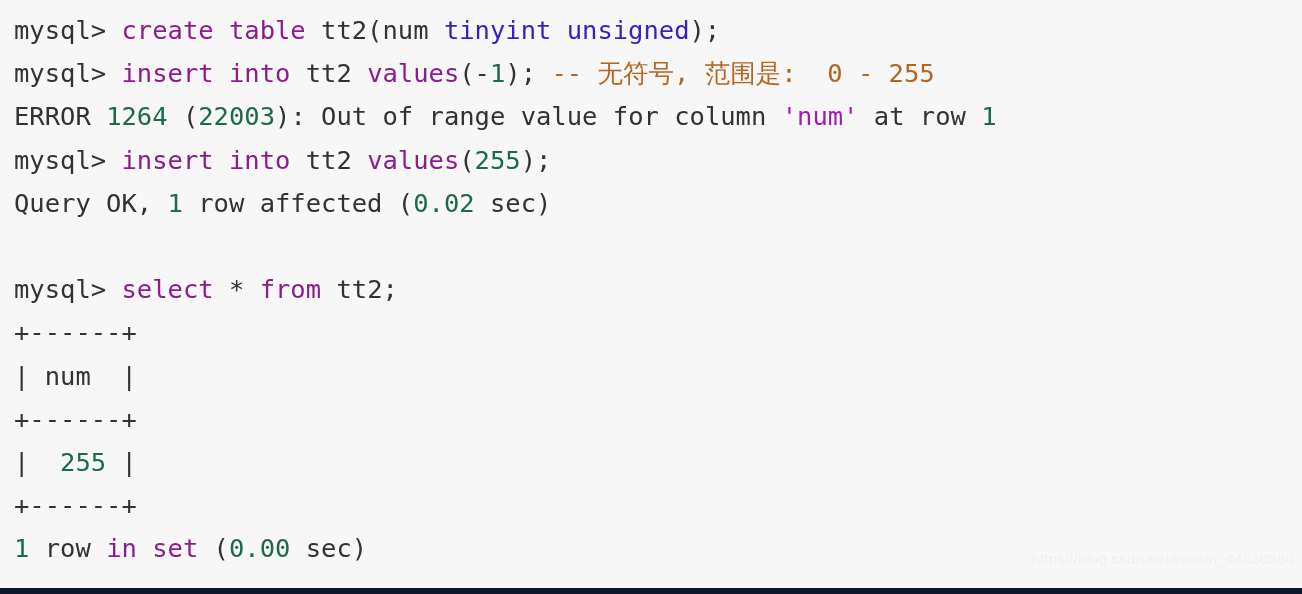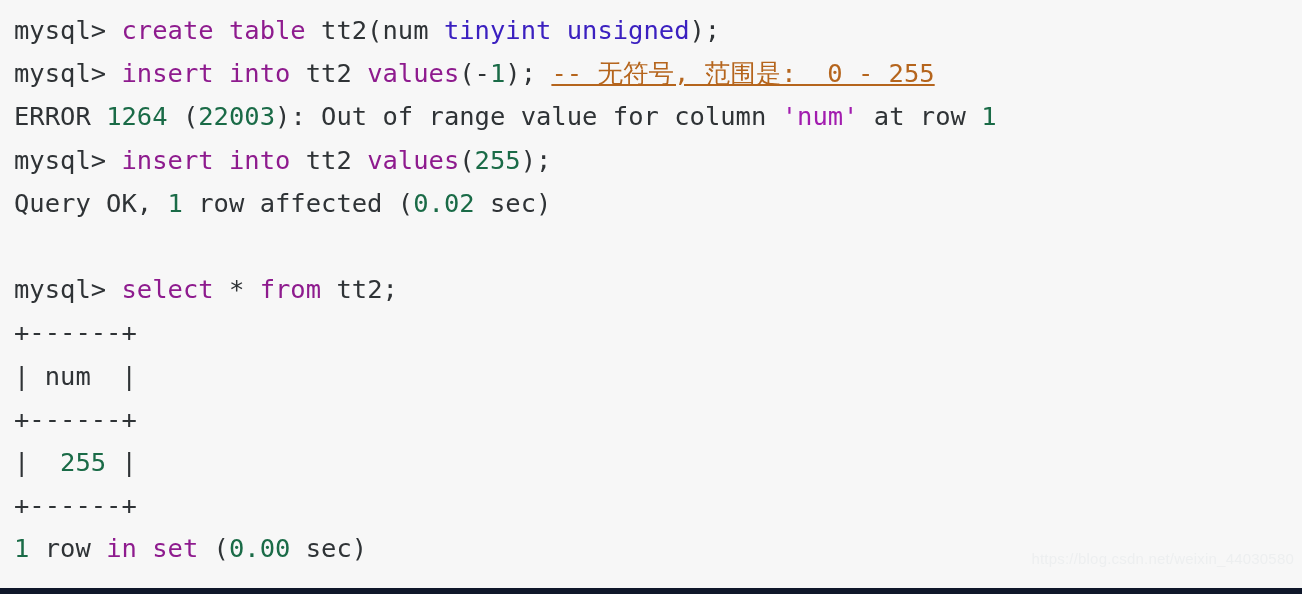--- a/index.html
+++ b/index.html
@@ -28,21 +28,21 @@
   }
   .line {
     height: 43.2px;
     white-space: pre;
     color: #2f3336;
   }
   .kw       { color: #8e1b8e; }
   .type     { color: #3b20c0; }
   .num      { color: #1a6b47; }
   .str      { color: #a21caf; }
-  .comment  { color: #b5651d; text-decoration: underline; }
+  .comment  { color: #b5651d; }
   .plain    { color: #2f3336; }
   #watermark {
     position: absolute;
     right: 8px;
     bottom: 8px;
     font-family: "Liberation Sans", sans-serif;
     font-size: 15px;
     color: #edeff0;
     letter-spacing: 0.2px;
     white-space: pre;

